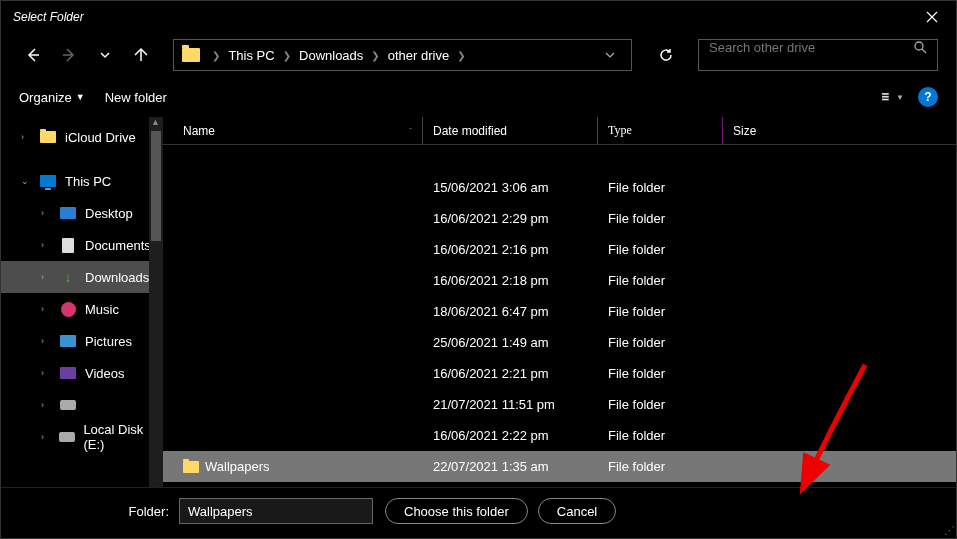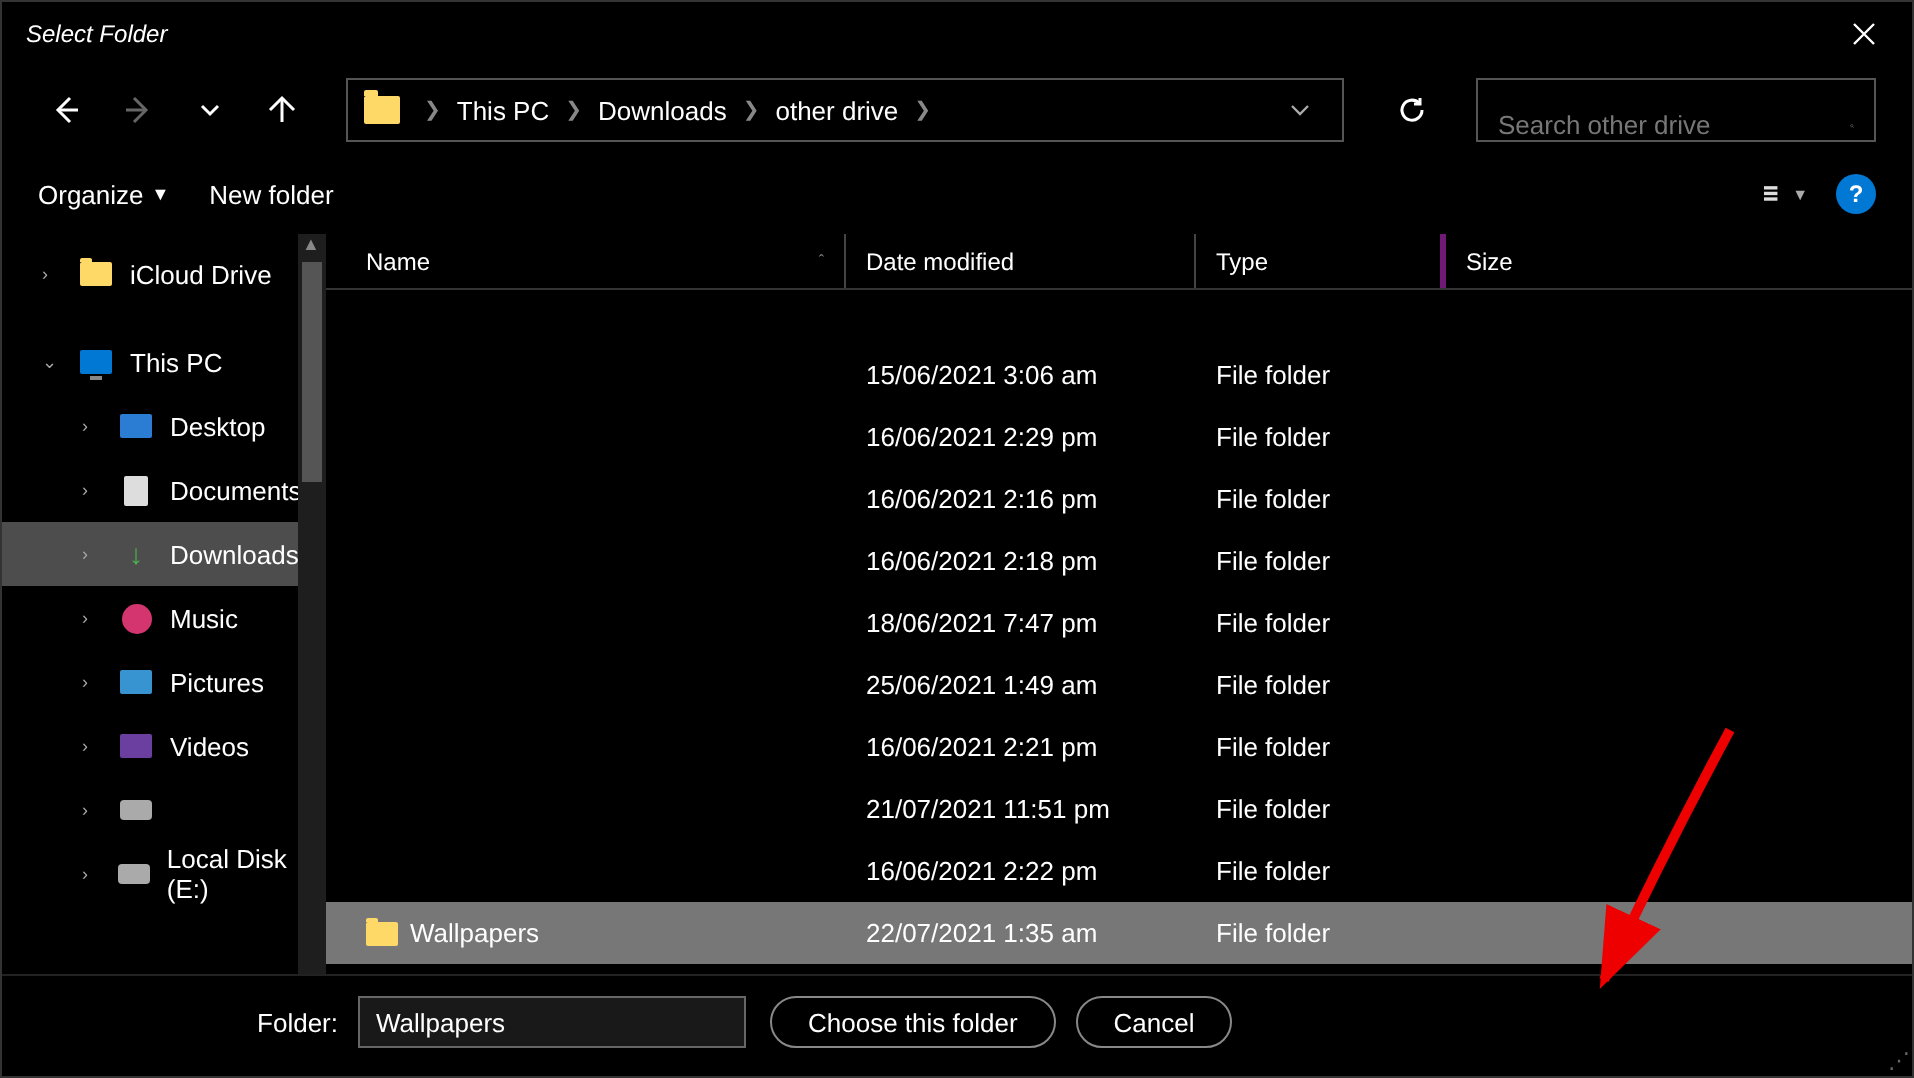--- a/index.html
+++ b/index.html
@@ -10,42 +10,42 @@
 .close-btn { width: 24px; height: 24px; display: flex; align-items: center; justify-content: center; cursor: pointer; }
 .navbar { height: 44px; display: flex; align-items: center; padding: 0 18px; gap: 8px; }
 .nav-arrow { width: 28px; height: 28px; display: flex; align-items: center; justify-content: center; color: #ccc; cursor: pointer; }
 .breadcrumb { flex: 1; height: 32px; border: 1px solid #555; display: flex; align-items: center; padding: 0 8px; margin: 0 10px; color: #fff; font-size: 13px; gap: 4px; }
 .breadcrumb-folder { width: 18px; height: 14px; background: #ffd968; display: inline-block; border-radius: 1px; position: relative; margin-right: 4px; }
 .breadcrumb-folder::before { content:''; position:absolute; top:-3px; left:0; width:7px; height:3px; background:#ffd968; border-radius:1px 1px 0 0; }
 .bc-sep { color: #888; padding: 0 4px; font-size: 10px; }
 .bc-item { cursor: pointer; }
 .bc-dropdown { margin-left: auto; padding: 0 8px; color: #aaa; cursor: pointer; }
 .refresh-btn { width: 32px; height: 32px; display: flex; align-items: center; justify-content: center; color: #fff; cursor: pointer; margin-right: 8px; }
-.search-box { width: 200px; height: 32px; border: 1px solid #555; display: flex; align-items: flex-end; padding: 0 10px; color: #777; font-size: 13px; background: transparent; }
+.search-box { width: 240px; height: 32px; border: 1px solid #555; display: flex; align-items: flex-start; padding: 0 10px; color: #777; font-size: 13px; background: transparent; }
 .search-box input { flex: 1; background: transparent; border: none; color: #fff; font-size: 13px; outline: none; }
 .search-box input::placeholder { color: #777; }
 .toolbar { height: 40px; display: flex; align-items: center; padding: 0 18px; gap: 20px; }
 .tb-btn { color: #fff; font-size: 13px; cursor: pointer; display: flex; align-items: center; gap: 4px; }
 .tb-right { margin-left: auto; display: flex; align-items: center; gap: 14px; }
 .view-btn { width: 22px; height: 22px; display: flex; align-items: center; justify-content: center; cursor: pointer; color: #fff; }
 .help-btn { width: 20px; height: 20px; border-radius: 50%; background: #0078d4; color: #fff; display: flex; align-items: center; justify-content: center; font-size: 12px; font-weight: bold; cursor: pointer; }
 .main { flex: 1; display: flex; overflow: hidden; }
 .sidebar { width: 162px; overflow-y: auto; padding-top: 4px; position: relative; }
 .side-item { height: 32px; display: flex; align-items: center; padding-left: 20px; color: #fff; font-size: 13px; cursor: pointer; gap: 8px; }
 .side-item.child { padding-left: 40px; }
 .side-item.selected { background: #4d4d4d; }
 .side-caret { width: 10px; font-size: 9px; color: #aaa; }
 .side-icon { width: 18px; height: 18px; display: flex; align-items: center; justify-content: center; }
 .side-scroll { position: absolute; right: 0; top: 0; width: 14px; height: 100%; background: #1e1e1e; }
 .side-scroll-thumb { position: absolute; right: 2px; width: 10px; background: #555; border-radius: 0; }
 .content { flex: 1; display: flex; flex-direction: column; overflow: hidden; gap: 27px; }
 .headers { height: 28px; display: flex; align-items: center; border-bottom: 1px solid #333; color: #fff; font-size: 12px; }
 .col-name { width: 260px; padding-left: 20px; display: flex; align-items: center; border-right: 1px solid #444; height: 100%; }
 .col-date { width: 175px; padding-left: 10px; border-right: 1px solid #444; height: 100%; display: flex; align-items: center; }
-.col-type { width: 125px; padding-left: 10px; border-right: 3px solid #701a75; height: 100%; display: flex; align-items: center; }
+.col-type { width: 125px; padding-left: 10px; border-right: 1px solid #701a75; height: 100%; display: flex; align-items: center; font-family: Liberation Serif, serif; }
 .col-size { width: 100px; padding-left: 10px; height: 100%; display: flex; align-items: center; }
 .sort-ind { margin-left: auto; margin-right: 10px; font-size: 8px; color: #888; }
 .rows { flex: 1; overflow-y: auto; }
 .row { height: 31px; display: flex; align-items: center; color: #fff; font-size: 13px; }
 .row.selected { background: #777; }
 .row .c-name { width: 260px; padding-left: 20px; display: flex; align-items: center; gap: 6px; }
 .row .c-date { width: 175px; padding-left: 10px; }
 .row .c-type { width: 125px; padding-left: 10px; }
 .row .c-size { width: 100px; padding-left: 10px; }
 .folder-ic { width: 16px; height: 12px; background: #ffd968; border-radius: 1px; position: relative; display:inline-block; }
@@ -255,21 +255,21 @@
             <div class="c-size"></div>
           </div>
           <div class="row">
             <div class="c-name"></div>
             <div class="c-date">16/06/2021 2:18 pm</div>
             <div class="c-type">File folder</div>
             <div class="c-size"></div>
           </div>
           <div class="row">
             <div class="c-name"></div>
-            <div class="c-date">18/06/2021 7:47 pm</div>
+            <div class="c-date">18/06/2021 6:47 pm</div>
             <div class="c-type">File folder</div>
             <div class="c-size"></div>
           </div>
           <div class="row">
             <div class="c-name"></div>
             <div class="c-date">25/06/2021 1:49 am</div>
             <div class="c-type">File folder</div>
             <div class="c-size"></div>
           </div>
           <div class="row">

